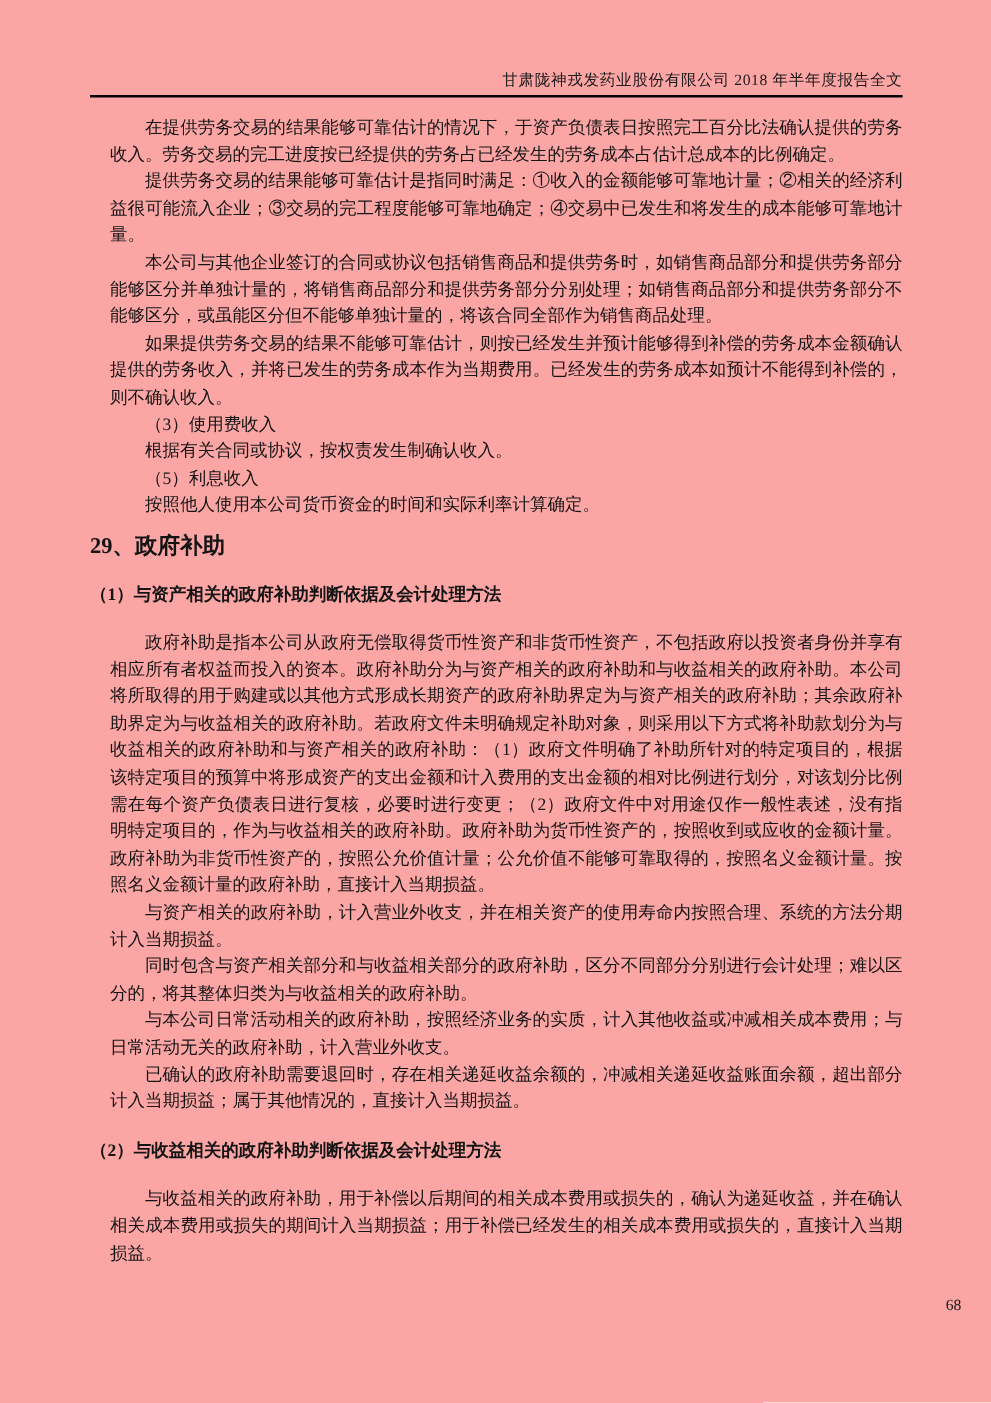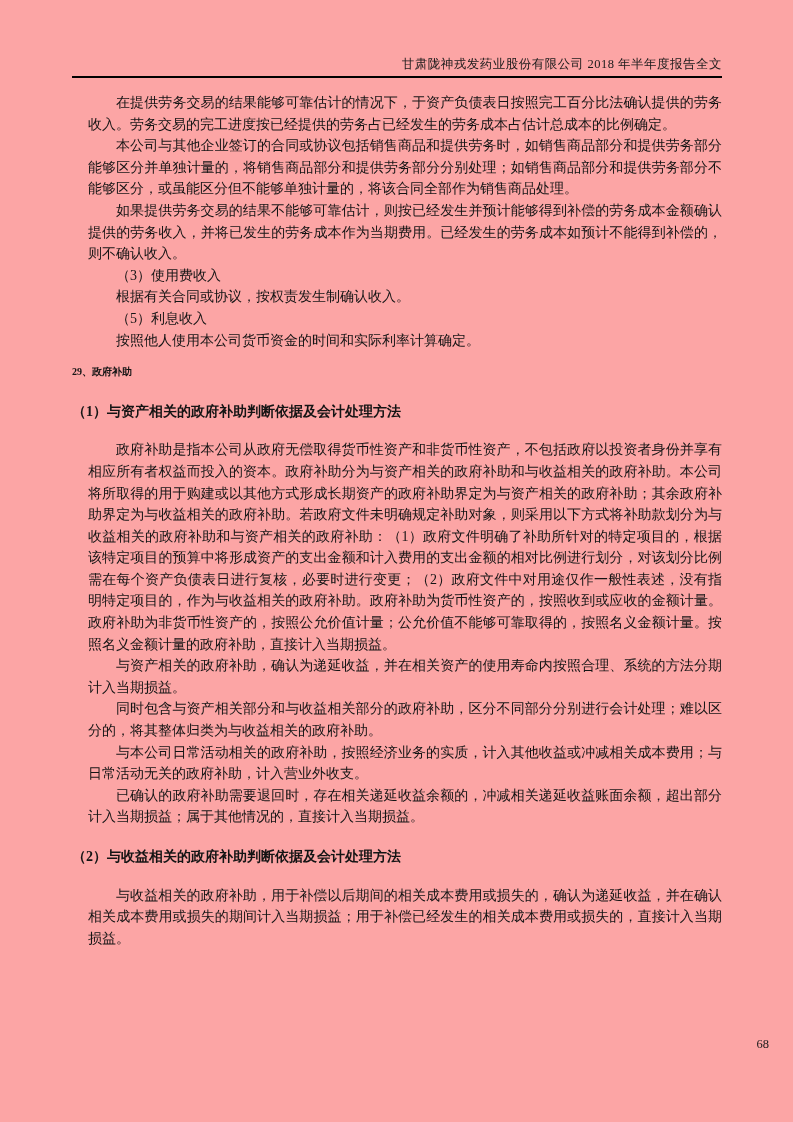--- a/index.html
+++ b/index.html
@@ -36,21 +36,21 @@
     width: 650px;
     font-size: 14px;
     line-height: 21.6px;
     text-align: justify;
     color: #141414;
   }
   .block { margin: 0; }
   .block.p { text-indent: 2em; margin-left: 16px; }
   .block.h1 {
     font-weight: bold;
-    font-size: 10px;
+    font-size: 18px;
     margin-top: 10px;
     text-align: left;
   }
   .block.h2 {
     font-weight: bold;
     font-size: 14px;
     margin-top: 18px;
     margin-bottom: 17px;
     text-align: left;
   }
@@ -66,30 +66,31 @@
 </head>
 <body>
 
 <div class="page">
   <div class="header">
     <span>甘肃陇神戎发药业股份有限公司 2018 年半年度报告全文</span>
   </div>
 
   <div class="content" id="doc-content">
       <div class="block p">在提供劳务交易的结果能够可靠估计的情况下，于资产负债表日按照完工百分比法确认提供的劳务收入。劳务交易的完工进度按已经提供的劳务占已经发生的劳务成本占估计总成本的比例确定。</div>
+      <div class="block p">提供劳务交易的结果能够可靠估计是指同时满足：①收入的金额能够可靠地计量；②相关的经济利益很可能流入企业；③交易的完工程度能够可靠地确定；④交易中已发生和将发生的成本能够可靠地计量。</div>
       <div class="block p">本公司与其他企业签订的合同或协议包括销售商品和提供劳务时，如销售商品部分和提供劳务部分能够区分并单独计量的，将销售商品部分和提供劳务部分分别处理；如销售商品部分和提供劳务部分不能够区分，或虽能区分但不能够单独计量的，将该合同全部作为销售商品处理。</div>
       <div class="block p">如果提供劳务交易的结果不能够可靠估计，则按已经发生并预计能够得到补偿的劳务成本金额确认提供的劳务收入，并将已发生的劳务成本作为当期费用。已经发生的劳务成本如预计不能得到补偿的，则不确认收入。</div>
       <div class="block p">（3）使用费收入</div>
       <div class="block p">根据有关合同或协议，按权责发生制确认收入。</div>
       <div class="block p">（5）利息收入</div>
       <div class="block p">按照他人使用本公司货币资金的时间和实际利率计算确定。</div>
       <div class="block h1">29、政府补助</div>
       <div class="block h2">（1）与资产相关的政府补助判断依据及会计处理方法</div>
       <div class="block p">政府补助是指本公司从政府无偿取得货币性资产和非货币性资产，不包括政府以投资者身份并享有相应所有者权益而投入的资本。政府补助分为与资产相关的政府补助和与收益相关的政府补助。本公司将所取得的用于购建或以其他方式形成长期资产的政府补助界定为与资产相关的政府补助；其余政府补助界定为与收益相关的政府补助。若政府文件未明确规定补助对象，则采用以下方式将补助款划分为与收益相关的政府补助和与资产相关的政府补助：（1）政府文件明确了补助所针对的特定项目的，根据该特定项目的预算中将形成资产的支出金额和计入费用的支出金额的相对比例进行划分，对该划分比例需在每个资产负债表日进行复核，必要时进行变更；（2）政府文件中对用途仅作一般性表述，没有指明特定项目的，作为与收益相关的政府补助。政府补助为货币性资产的，按照收到或应收的金额计量。政府补助为非货币性资产的，按照公允价值计量；公允价值不能够可靠取得的，按照名义金额计量。按照名义金额计量的政府补助，直接计入当期损益。</div>
-      <div class="block p">与资产相关的政府补助，确认为递延收益，并在相关资产的使用寿命内按照合理、系统的方法分期计入当期损益。</div>
+      <div class="block p">与资产相关的政府补助，计入营业外收支，并在相关资产的使用寿命内按照合理、系统的方法分期计入当期损益。</div>
       <div class="block p">同时包含与资产相关部分和与收益相关部分的政府补助，区分不同部分分别进行会计处理；难以区分的，将其整体归类为与收益相关的政府补助。</div>
       <div class="block p">与本公司日常活动相关的政府补助，按照经济业务的实质，计入其他收益或冲减相关成本费用；与日常活动无关的政府补助，计入营业外收支。</div>
       <div class="block p">已确认的政府补助需要退回时，存在相关递延收益余额的，冲减相关递延收益账面余额，超出部分计入当期损益；属于其他情况的，直接计入当期损益。</div>
       <div class="block h2">（2）与收益相关的政府补助判断依据及会计处理方法</div>
       <div class="block p">与收益相关的政府补助，用于补偿以后期间的相关成本费用或损失的，确认为递延收益，并在确认相关成本费用或损失的期间计入当期损益；用于补偿已经发生的相关成本费用或损失的，直接计入当期损益。</div>
     </div>
 
   <div class="footer">
     <span>68</span>
   </div>

